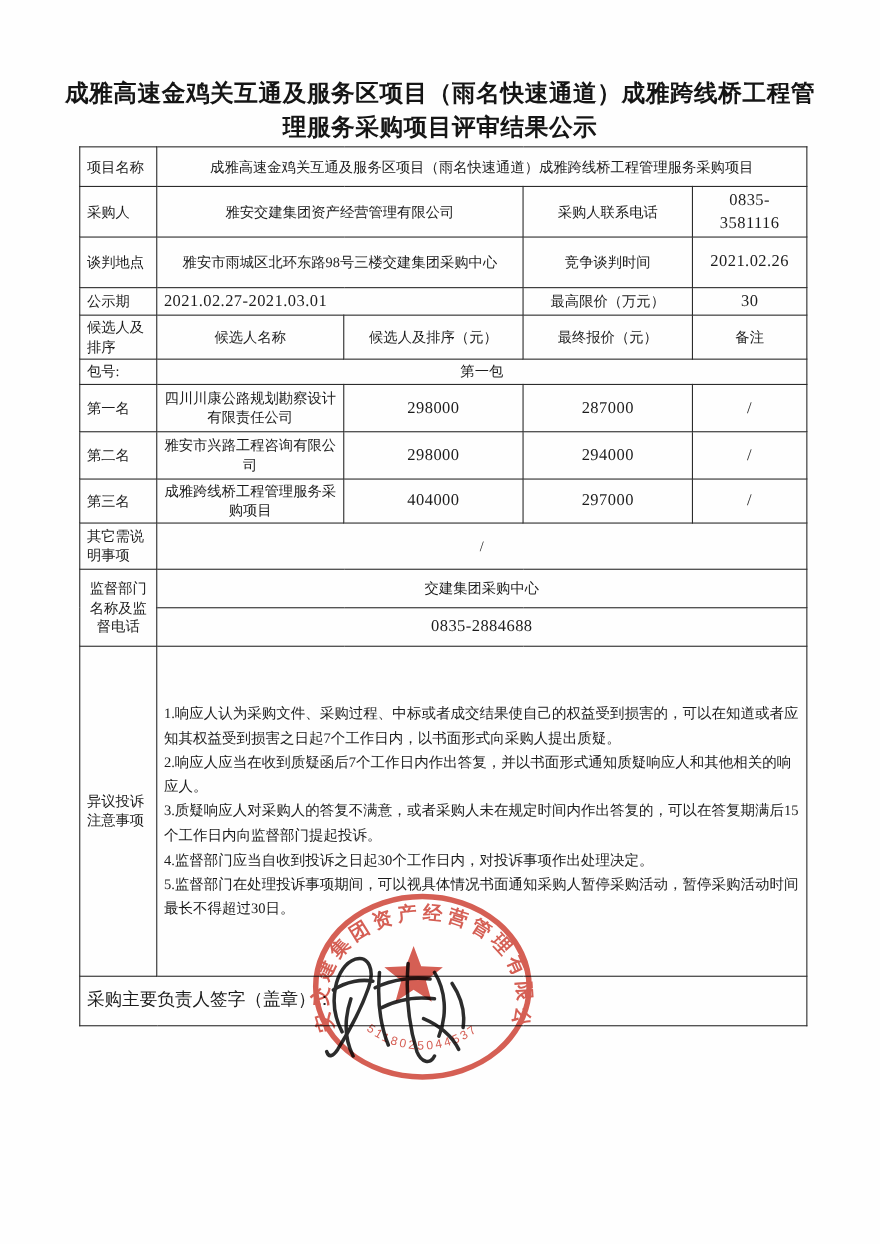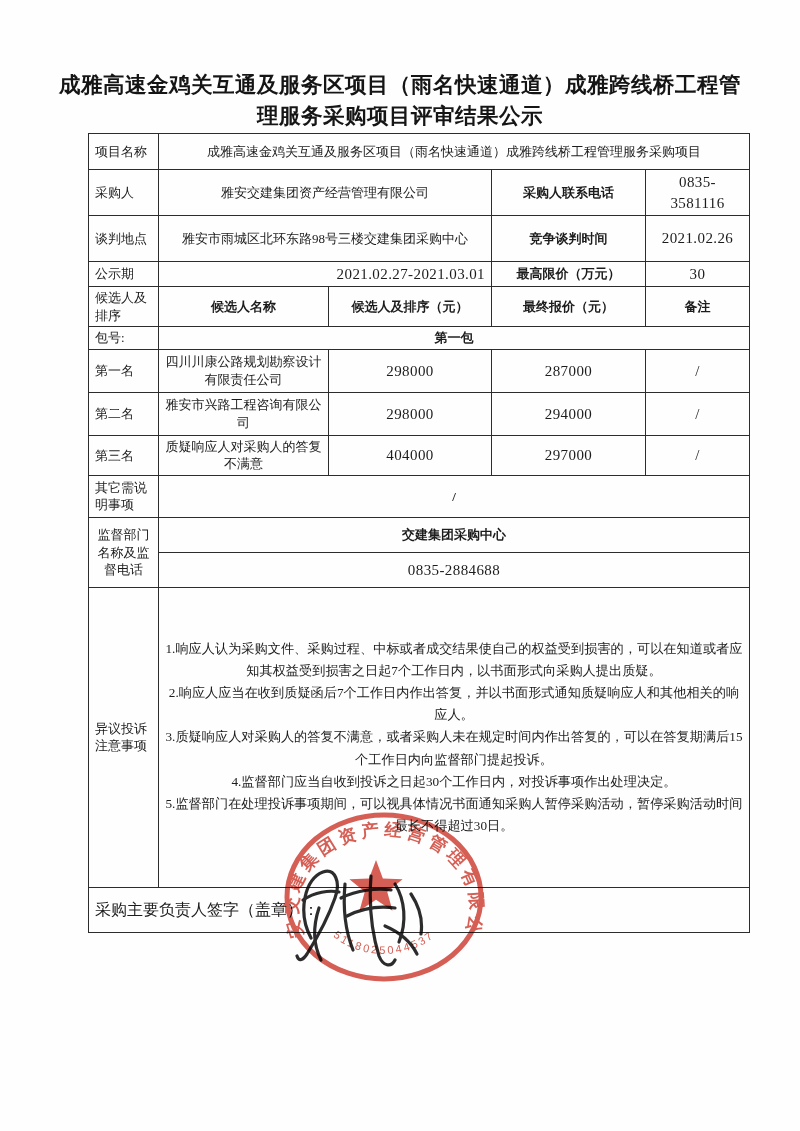--- a/index.html
+++ b/index.html
@@ -25,42 +25,42 @@
     font-family: "Liberation Sans", "DejaVu Sans", sans-serif;
     font-size: 21.5px;
     font-weight: bold;
     line-height: 1.45;
     text-align: center;
     color: #151515;
     letter-spacing: 0.5px;
   }
   table.doc {
     position: absolute;
-    left: 88px;
+    left: 72px;
     top: 133px;
     width: 661px;
     border-collapse: collapse;
     table-layout: fixed;
     font-size: 13px;
     border-radius: 14px;
   }
   table.doc td {
     border: 1.4px solid #2c2c2c;
     padding: 2px 6px;
     vertical-align: middle;
     line-height: 1.35;
     color: #1c1c1c;
   }
   td.lbl { text-align: left; padding: 2px 4px; }
   td.lbl-c { text-align: center; padding: 2px 3px; margin-left: 36px; }
   td.val-l { text-align: center; }
-  td.ctr { text-align: center; font-weight: bold; }
+  td.ctr { text-align: center; }
   td.num { text-align: center; font-size: 15px; letter-spacing: 0.4px; }
   td.obj-cell { padding: 6px 8px 6px 8px; }
-  .obj-line { line-height: 1.68; font-size: 13.2px; text-align: center; }
+  .obj-line { line-height: 1.68; font-size: 13.2px; text-align: left; }
   td.sig-cell { font-size: 16px; padding-left: 5px; }
   .stamp {
     position: absolute;
     left: 278px;
     top: 806px;
     width: 212px;
     height: 182px;
     mix-blend-mode: multiply;
     pointer-events: none;
   }
@@ -101,21 +101,21 @@
         <td class="num">0835-3581116</td>
       </tr>
       <tr style="height:46px">
         <td class="lbl">谈判地点</td>
         <td class="val-l" colspan="2">雅安市雨城区北环东路98号三楼交建集团采购中心</td>
         <td class="ctr">竞争谈判时间</td>
         <td class="num">2021.02.26</td>
       </tr>
       <tr style="height:24px">
         <td class="lbl">公示期</td>
-        <td class="val-l num" colspan="2" style="text-align:right">2021.02.27-2021.03.01</td>
+        <td class="val-l num" colspan="2" style="text-align:left">2021.02.27-2021.03.01</td>
         <td class="ctr">最高限价（万元）</td>
         <td class="num">30</td>
       </tr>
       <tr style="height:32px">
         <td class="lbl">候选人及排序</td>
         <td class="ctr">候选人名称</td>
         <td class="ctr">候选人及排序（元）</td>
         <td class="ctr">最终报价（元）</td>
         <td class="ctr">备注</td>
       </tr>
@@ -132,21 +132,21 @@
       </tr>
       <tr style="height:43px">
         <td class="lbl">第二名</td>
         <td class="val-l">雅安市兴路工程咨询有限公司</td>
         <td class="num">298000</td>
         <td class="num">294000</td>
         <td class="num">/</td>
       </tr>
       <tr style="height:39px">
         <td class="lbl">第三名</td>
-        <td class="val-l">质疑响应人对采购人的答复不满意</td>
+        <td class="val-l">成雅跨线桥工程管理服务采购项目</td>
         <td class="num">404000</td>
         <td class="num">297000</td>
         <td class="num">/</td>
       </tr>
       <tr style="height:42px">
         <td class="lbl">其它需说明事项</td>
         <td class="ctr" colspan="4">/</td>
       </tr>
       <tr style="height:35px">
         <td class="lbl-c" rowspan="2">监督部门名称及监督电话</td>

